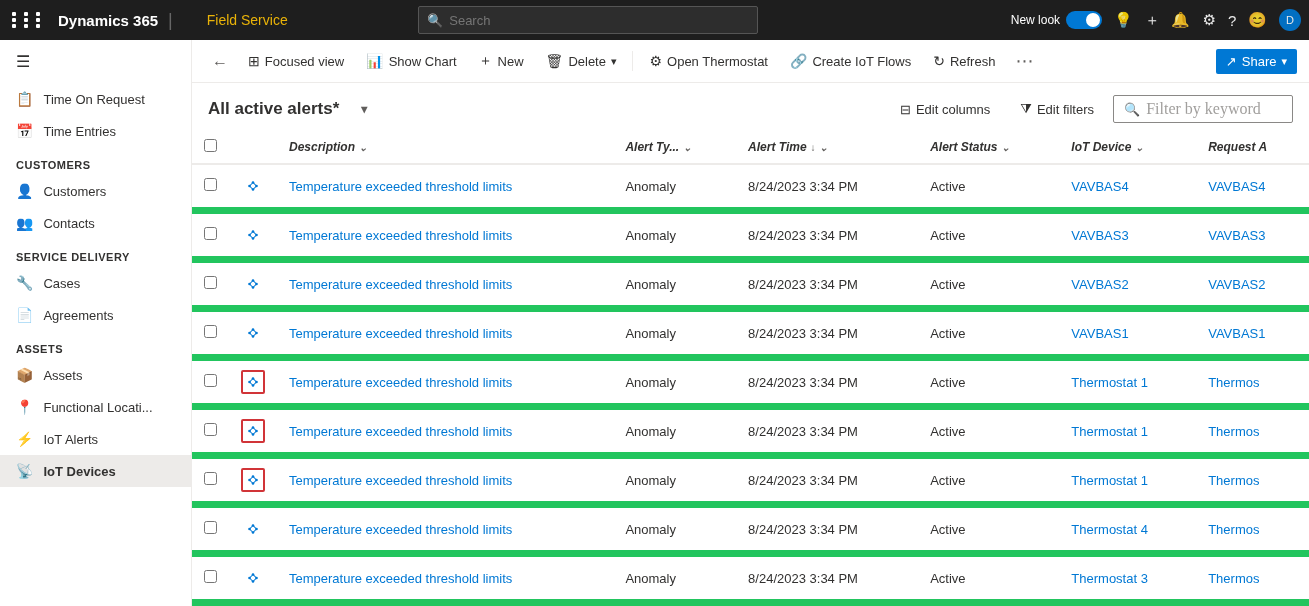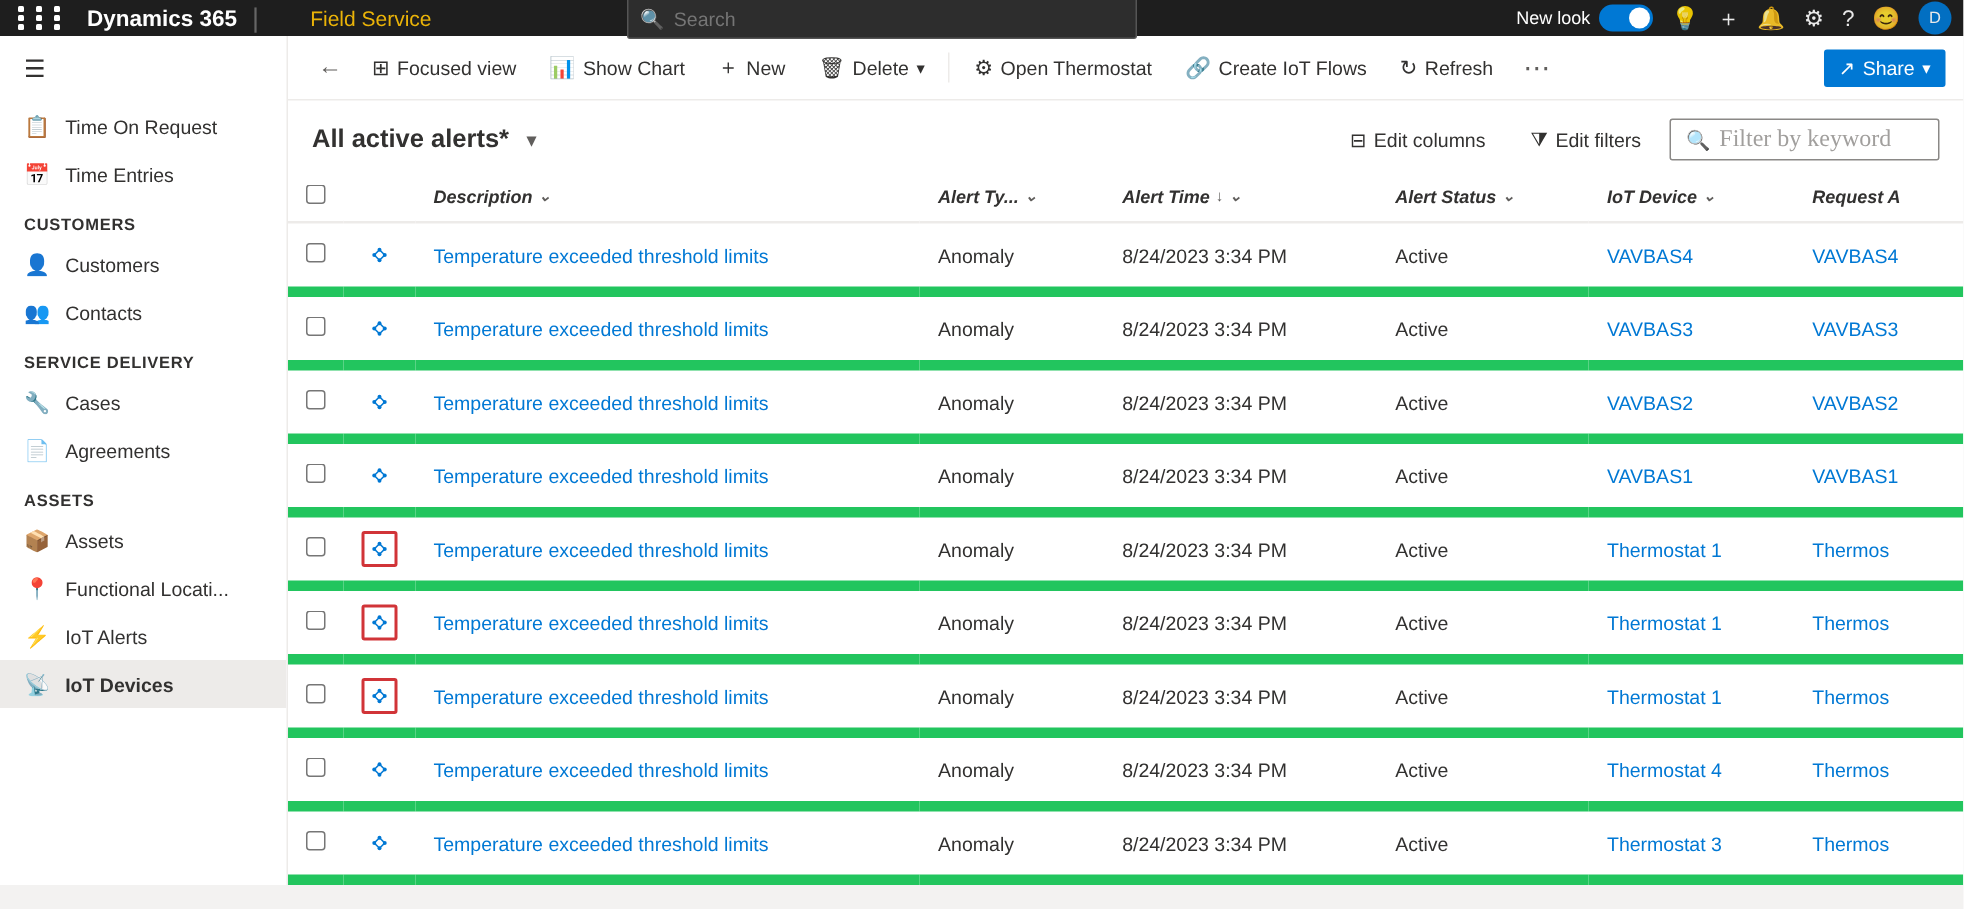--- a/index.html
+++ b/index.html
@@ -1,21 +1,21 @@
 <!DOCTYPE html>
 <html><head>
   <meta charset="utf-8">
   <style>
     * { box-sizing: border-box; margin: 0; padding: 0; }
     body { font-family: 'Segoe UI', sans-serif; font-size: 13px; background: #f3f2f1; color: #323130; overflow: hidden; width: 1309px; height: 606px; }
 
     
     .top-nav {
       display: flex; align-items: center; background: #1e1e1e; color: #fff;
-      height: 24px; padding: 0 8px; gap: 8px; position: relative;
+      height: 40px; padding: 0 8px; gap: 8px; position: relative;
     }
     .top-nav-grid { display: grid; grid-template-columns: repeat(3,10px); gap: 2px; cursor: pointer; padding: 4px; }
     .top-nav-grid span { width: 4px; height: 4px; background: #fff; border-radius: 1px; }
     .top-nav-brand { font-size: 15px; font-weight: 600; color: #fff; white-space: nowrap; }
     .top-nav-sep { color: #666; font-size: 18px; margin: 0 2px; }
     .top-nav-module { font-size: 14px; color: #eab308; white-space: nowrap; padding-left: 24px; }
     .top-nav-search {
       flex: 1; max-width: 340px; margin: 0 auto;
       display: flex; align-items: center;
       background: #2d2d2d; border: 1px solid #555; border-radius: 2px;
@@ -67,21 +67,21 @@
     .cmd-sep { width: 1px; height: 20px; background: #edebe9; margin: 0 4px; }
     .cmd-back { font-size: 16px; color: #605e5c; cursor: pointer; padding: 4px 8px; }
     .cmd-more { font-size: 18px; color: #605e5c; cursor: pointer; padding: 4px 8px; }
     .cmd-chevron { font-size: 11px; }
 
     
     .list-header {
       display: flex; align-items: center; justify-content: space-between;
       padding: 12px 16px 8px; flex-shrink: 0;
     }
-    .list-title { display: flex; align-items: center; gap: 12px; font-size: 17px; font-weight: 600; color: #323130; }
+    .list-title { display: flex; align-items: center; gap: 22px; font-size: 17px; font-weight: 600; color: #323130; }
     .list-title-chevron { font-size: 12px; color: #605e5c; cursor: pointer; }
     .list-actions { display: flex; align-items: center; gap: 8px; }
     .list-action-btn {
       display: flex; align-items: center; gap: 5px;
       padding: 5px 10px; cursor: pointer; border-radius: 2px;
       font-size: 13px; color: #323130; background: transparent; border: 1px solid transparent;
     }
     .filter-input {
       display: flex; align-items: center; gap: 6px;
       border: 1px solid #8a8886; border-radius: 2px; padding: 4px 10px;

